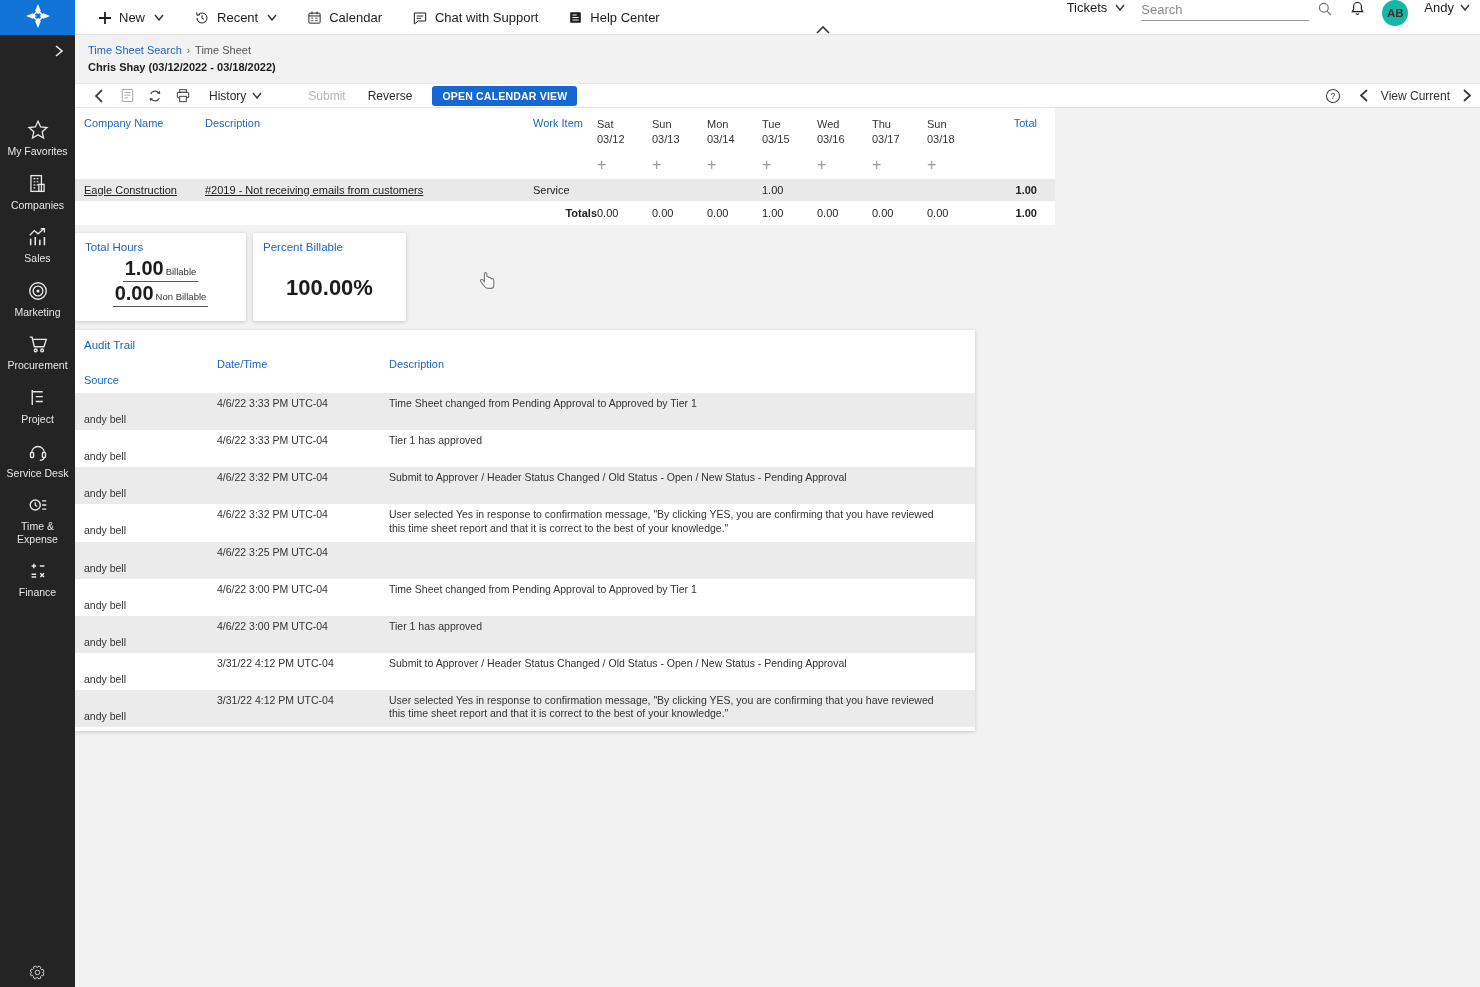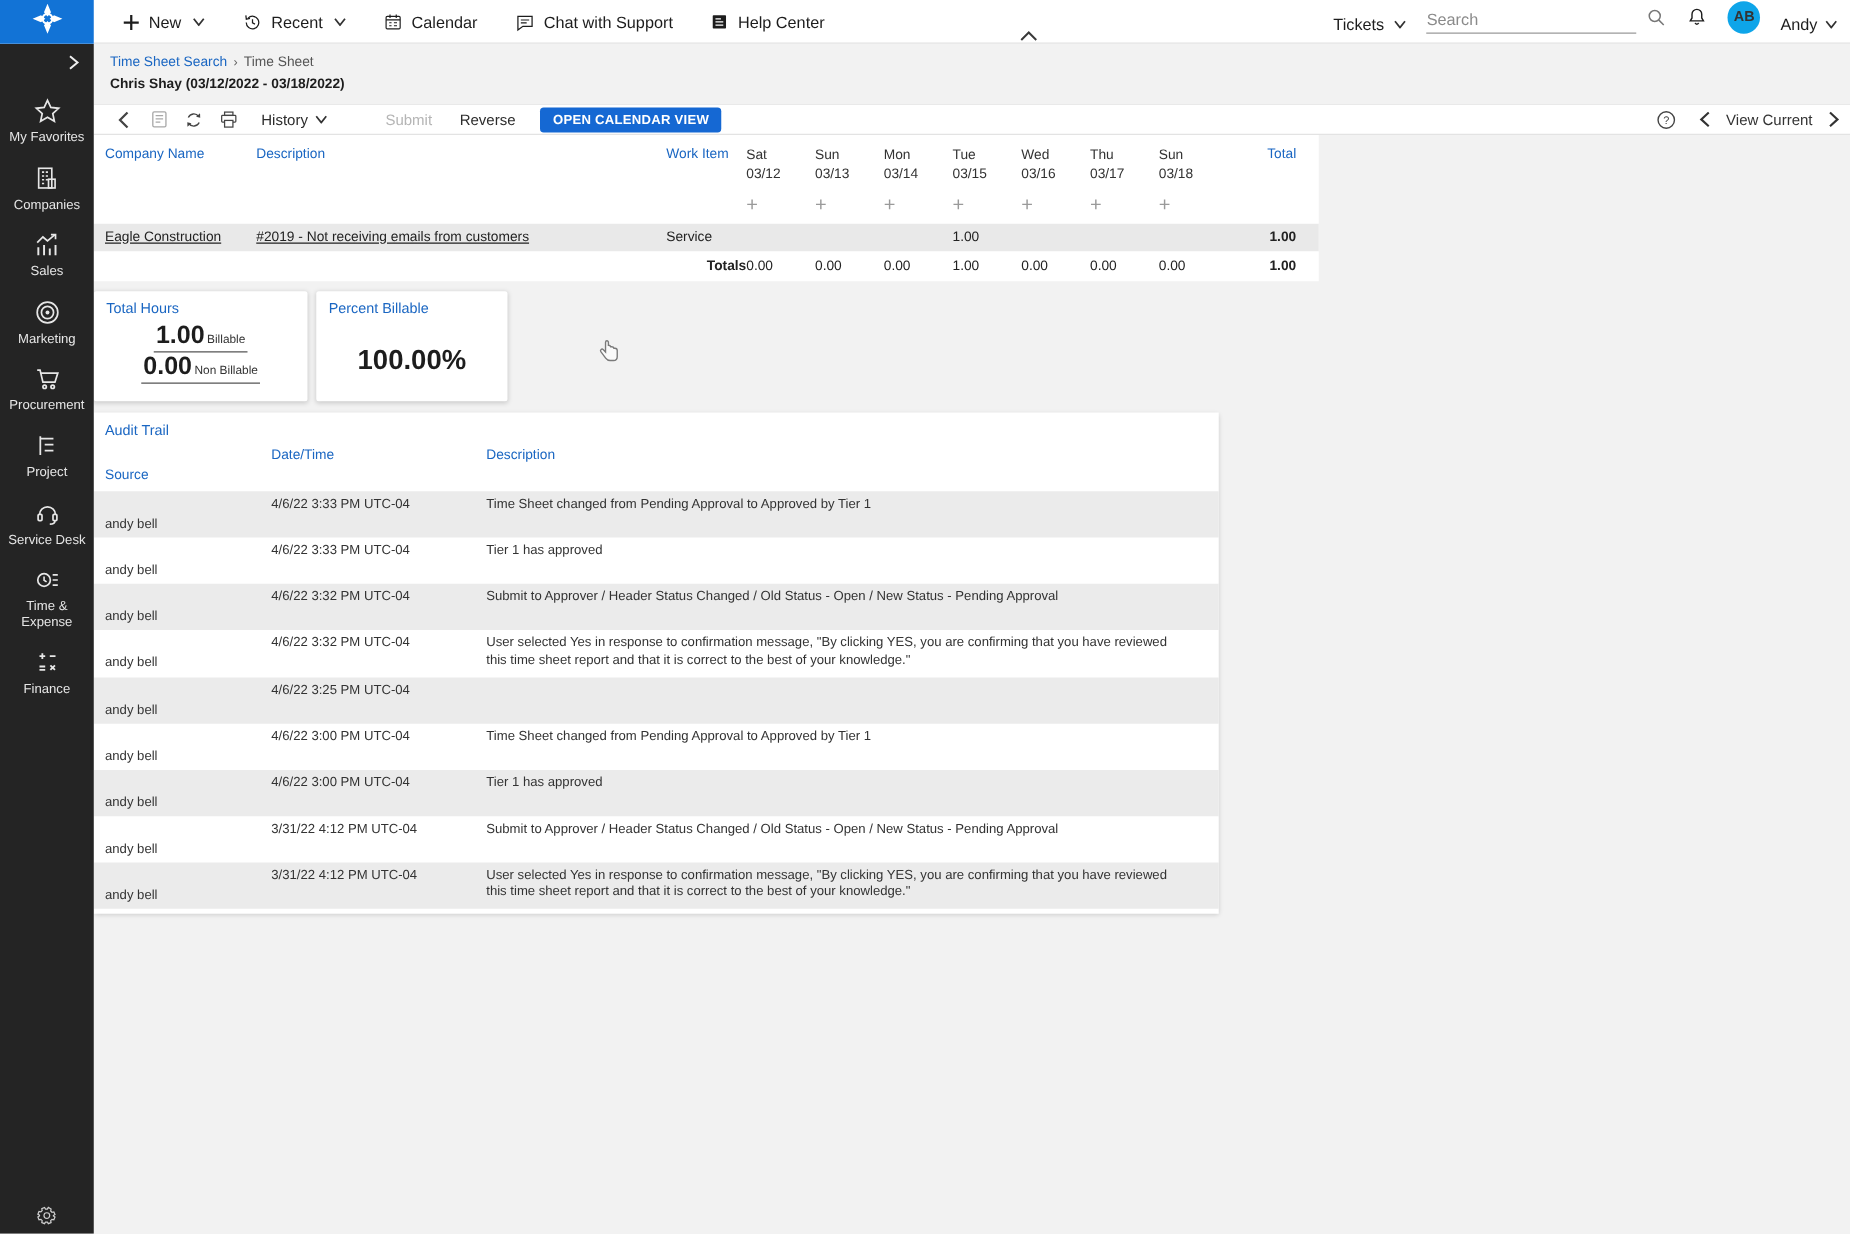--- a/index.html
+++ b/index.html
@@ -9,34 +9,34 @@
 
   
   .topbar { position:absolute; top:0; left:0; width:1480px; height:35px; background:#fff;
             border-bottom:1px solid #e2e2e2; z-index:5; }
   .logo { position:absolute; left:0; top:0; width:75px; height:35px; background:#1273d6;
           display:flex; align-items:center; justify-content:center; }
   .topnav { position:absolute; left:98px; top:0; height:35px; display:flex; align-items:center; gap:30px; }
   .nav-item { display:flex; align-items:center; gap:7px; font-size:13px; color:#1d1d1d; cursor:pointer; white-space:nowrap; }
   .nav-item .ic { display:flex; align-items:center; color:#1d1d1d; }
   .caret { display:inline-flex; margin-left:2px; color:#333; }
-  .top-right { position:absolute; right:10px; top:0; height:27px; display:flex; align-items:flex-end; gap:16px; }
+  .top-right { position:absolute; right:10px; top:0; height:27px; display:flex; align-items:flex-start; gap:16px; }
   .tickets { display:flex; align-items:center; gap:6px; font-size:13px; color:#1d1d1d; cursor:pointer; }
   .searchwrap { display:flex; align-items:flex-end; gap:8px; }
   .searchwrap input { width:168px; border:none; border-bottom:1px solid #9a9a9a; background:transparent;
                       font-size:13px; padding:2px 0 3px; color:#333; outline:none; font-family:inherit; }
   .searchwrap input::placeholder { color:#8a8a8a; }
-  .avatar { width:26px; height:26px; border-radius:50%; background:#0ea5e9; color:#333;
+  .avatar { width:26px; height:26px; border-radius:50%; background:#14b8a6; color:#333;
             font-size:11.5px; font-weight:bold; display:flex; align-items:center; justify-content:center; }
   .username { display:flex; align-items:center; gap:4px; font-size:13px; color:#1d1d1d; cursor:pointer; }
   .collapse-caret { position:absolute; left:816px; top:20px; color:#3a3a3a; }
 
   
   .sidebar { position:absolute; left:0; top:35px; width:75px; height:952px; background:#242424; z-index:4;
-             display:flex; flex-direction:column; align-items:center; }
+             display:flex; flex-direction:column; align-items:center;gap:41px; }
   .sb-expand { align-self:flex-end; padding:8px 10px 2px 0; color:#eee; cursor:pointer; }
   .sb-item { display:flex; flex-direction:column; align-items:center; gap:3px; margin-top:14px;
              width:72px; cursor:pointer; }
   .sb-item .ic { color:#e6e6e6; height:24px; display:flex; align-items:center; }
   .sb-item .lbl { color:#e6e6e6; font-size:10.5px; text-align:center; line-height:1.2; }
   .sb-gear { position:absolute; bottom:6px; left:0; width:75px; display:flex; justify-content:center;
              color:#cfcfcf; cursor:pointer; }
 
   
   .content { position:absolute; left:75px; top:35px; width:1405px; height:952px; background:#f2f2f2; }

